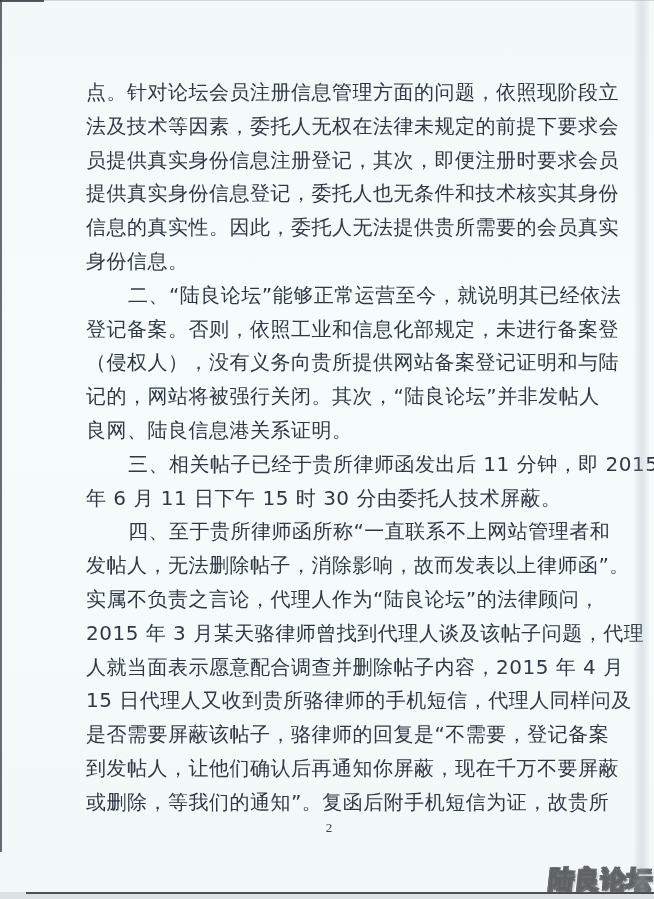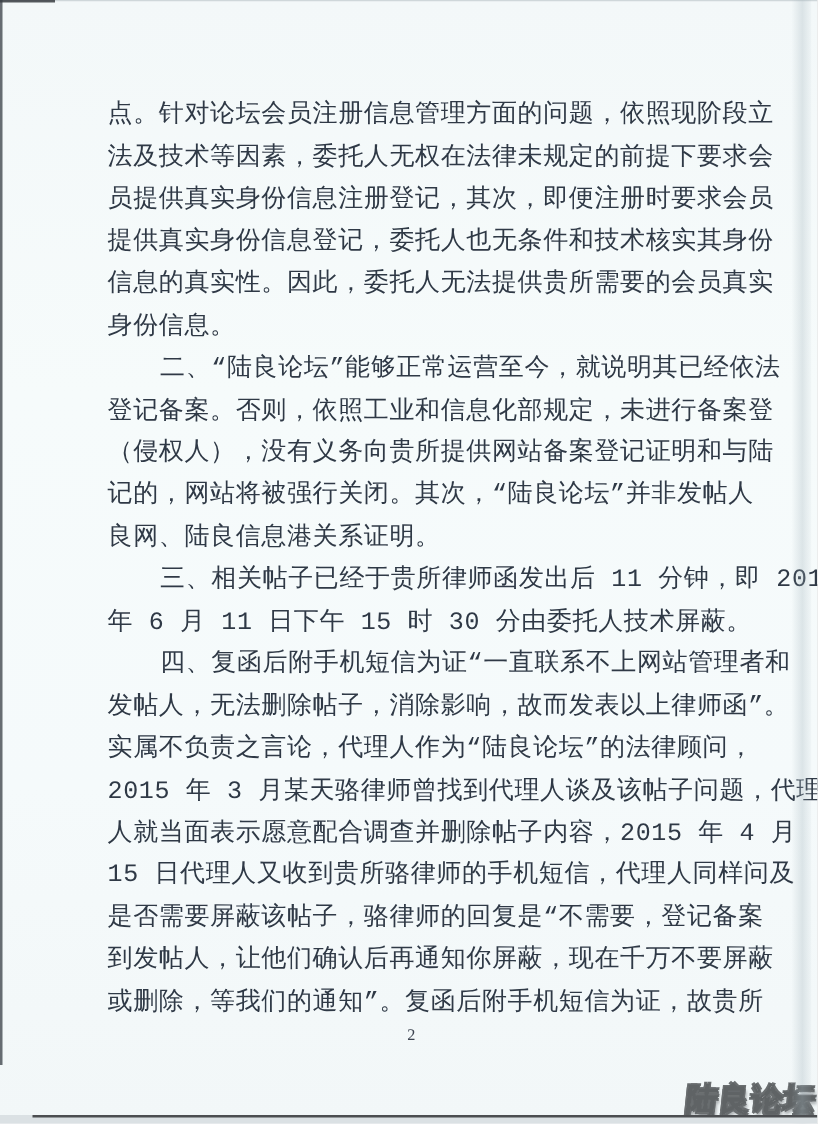--- a/index.html
+++ b/index.html
@@ -57,21 +57,20 @@
   }
   .line {
     margin: 0;
     padding: 0;
     height: 33.8px;
     white-space: nowrap;
     text-align: justify;
     text-align-last: justify;
     text-justify: inter-character;
     overflow: visible;
-    font-family: Liberation Mono, monospace;
   }
   .line.end {
     text-align-last: left;
   }
   .line.indent {
     text-indent: 42px;
   }
   .page-number {
     position: absolute;
     left: 86px;
@@ -116,21 +115,21 @@
 
     <p class="line indent">二、“陆良论坛”能够正常运营至今，就说明其已经依法</p>
     <p class="line">登记备案。否则，依照工业和信息化部规定，未进行备案登</p>
     <p class="line">（侵权人），没有义务向贵所提供网站备案登记证明和与陆</p>
     <p class="line">记的，网站将被强行关闭。其次，“陆良论坛”并非发帖人</p>
     <p class="line end">良网、陆良信息港关系证明。</p>
 
     <p class="line indent">三、相关帖子已经于贵所律师函发出后 11 分钟，即 2015</p>
     <p class="line end">年 6 月 11 日下午 15 时 30 分由委托人技术屏蔽。</p>
 
-    <p class="line indent">四、复函后附手机短信为证“一直联系不上网站管理者和</p>
+    <p class="line indent">四、至于贵所律师函所称“一直联系不上网站管理者和</p>
     <p class="line">发帖人，无法删除帖子，消除影响，故而发表以上律师函”。</p>
     <p class="line">实属不负责之言论，代理人作为“陆良论坛”的法律顾问，</p>
     <p class="line">2015 年 3 月某天骆律师曾找到代理人谈及该帖子问题，代理</p>
     <p class="line">人就当面表示愿意配合调查并删除帖子内容，2015 年 4 月</p>
     <p class="line">15 日代理人又收到贵所骆律师的手机短信，代理人同样问及</p>
     <p class="line">是否需要屏蔽该帖子，骆律师的回复是“不需要，登记备案</p>
     <p class="line">到发帖人，让他们确认后再通知你屏蔽，现在千万不要屏蔽</p>
     <p class="line">或删除，等我们的通知”。复函后附手机短信为证，故贵所</p>
   </div>
 

